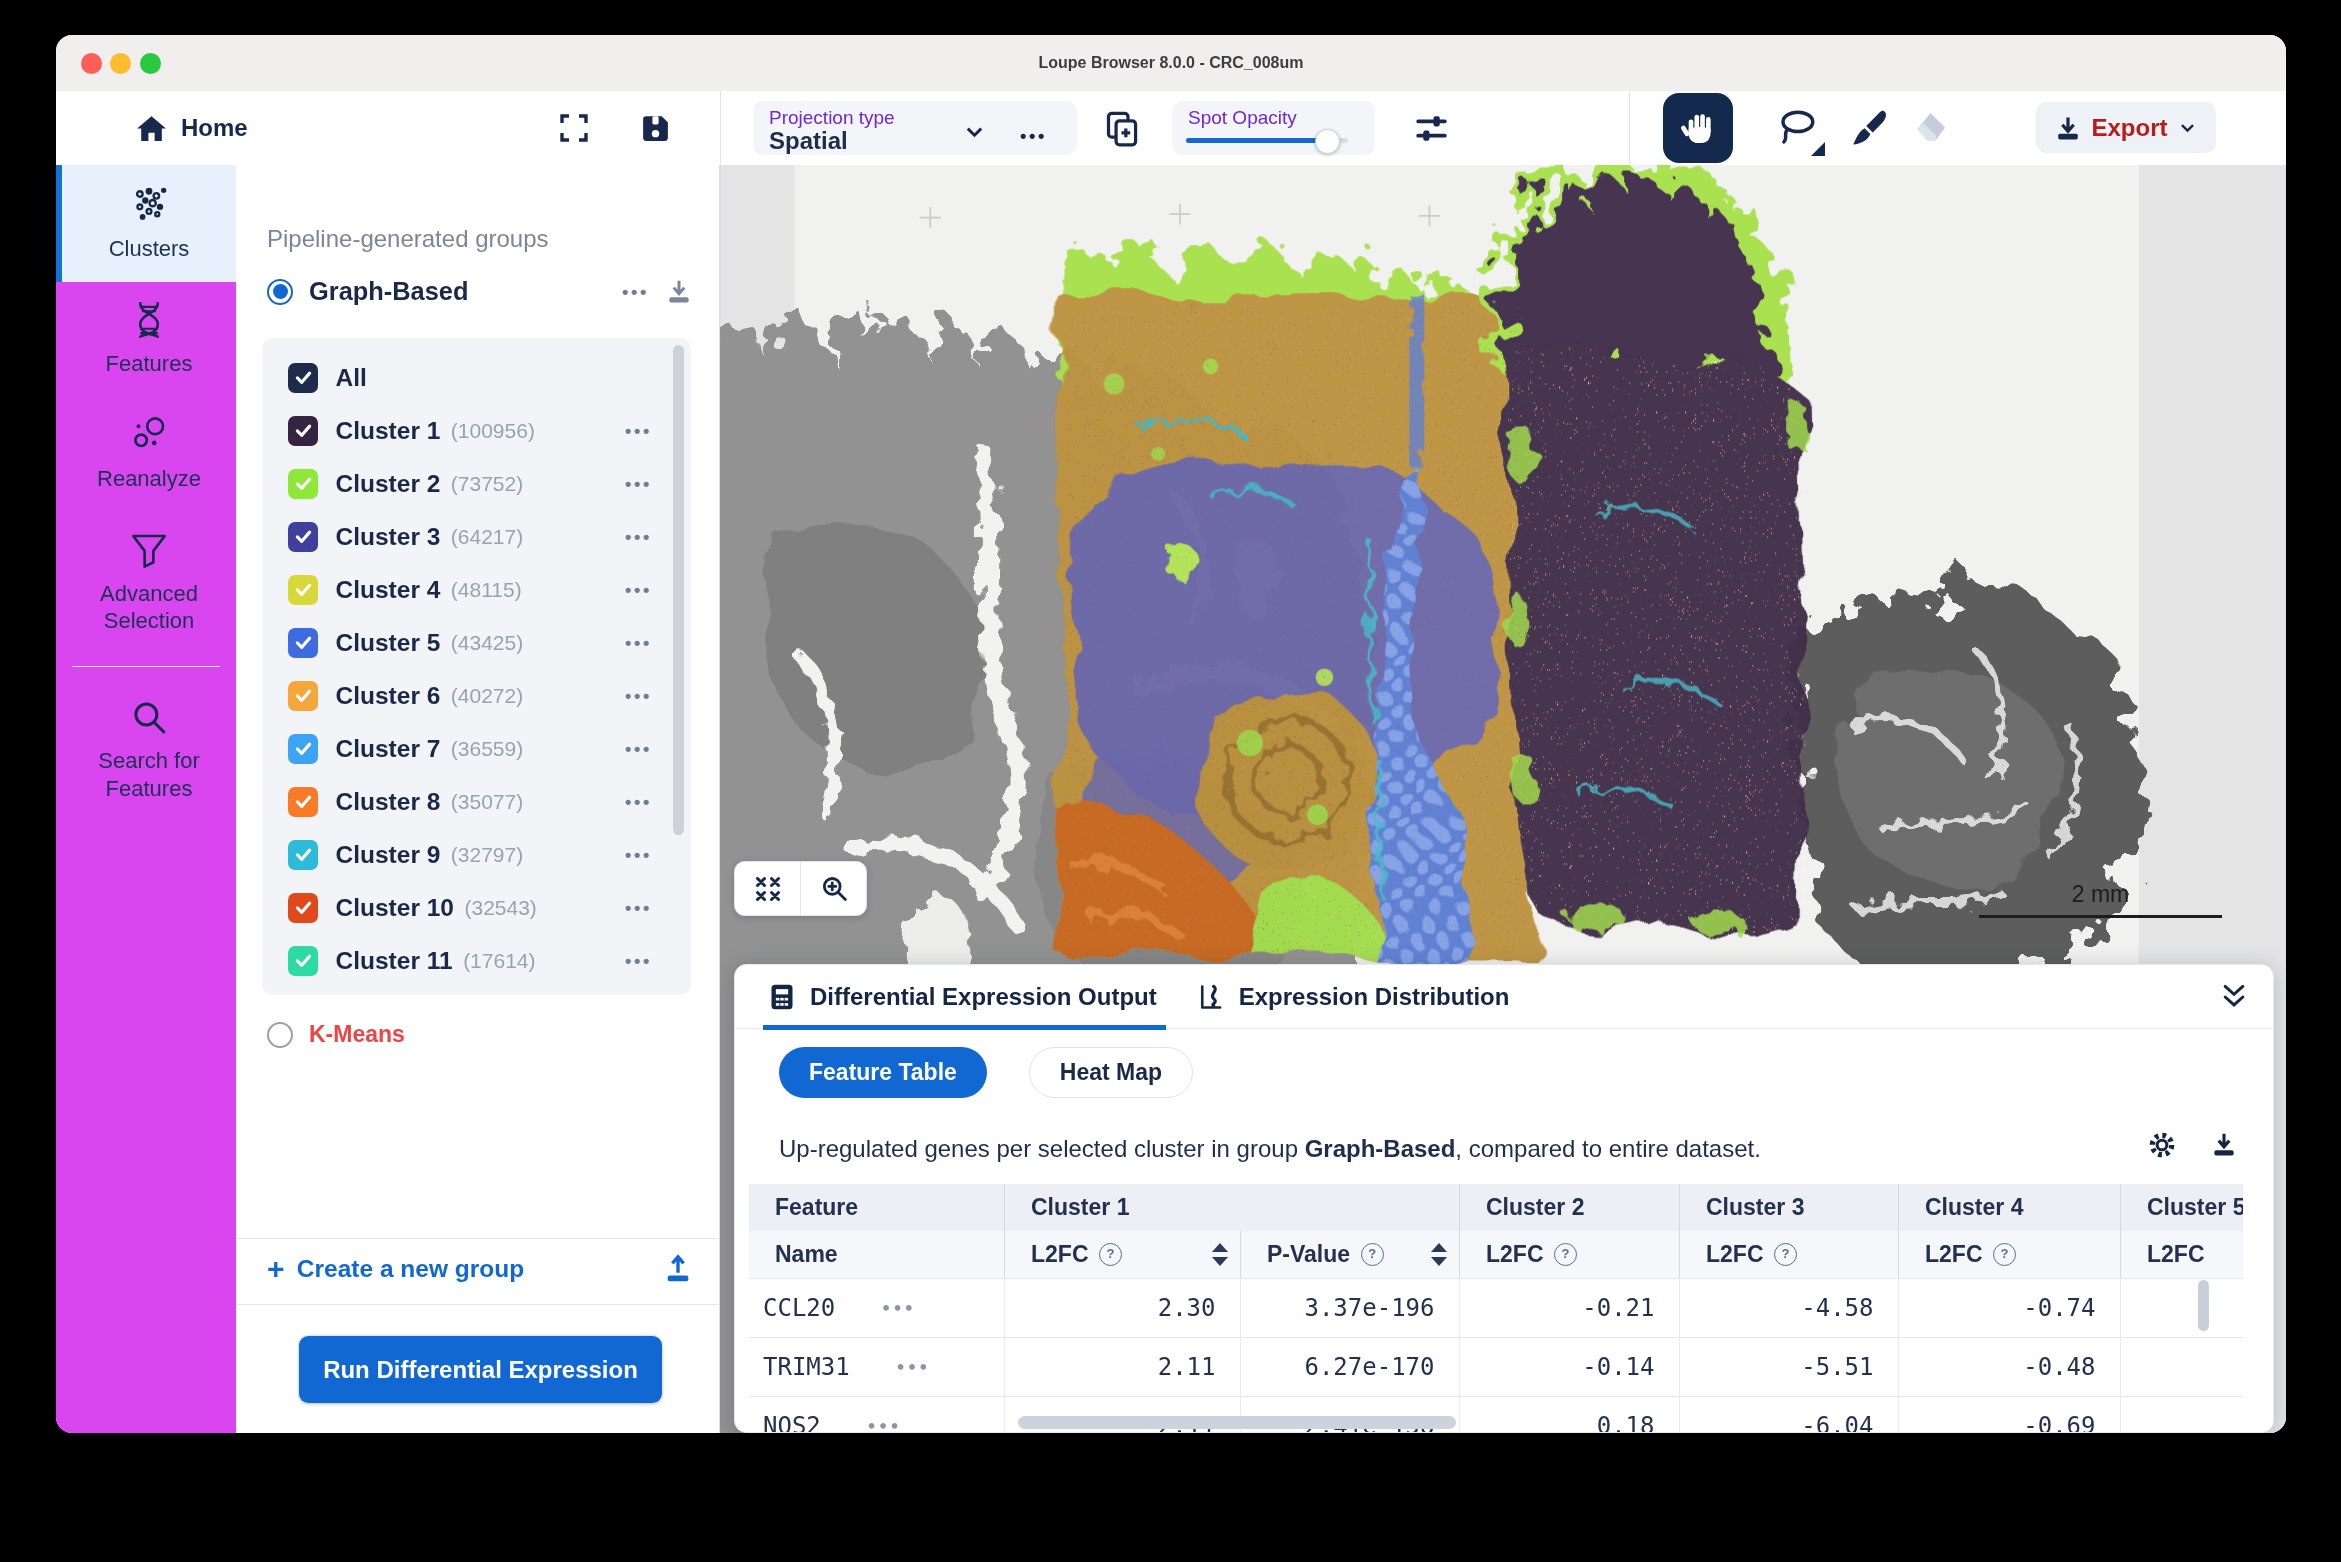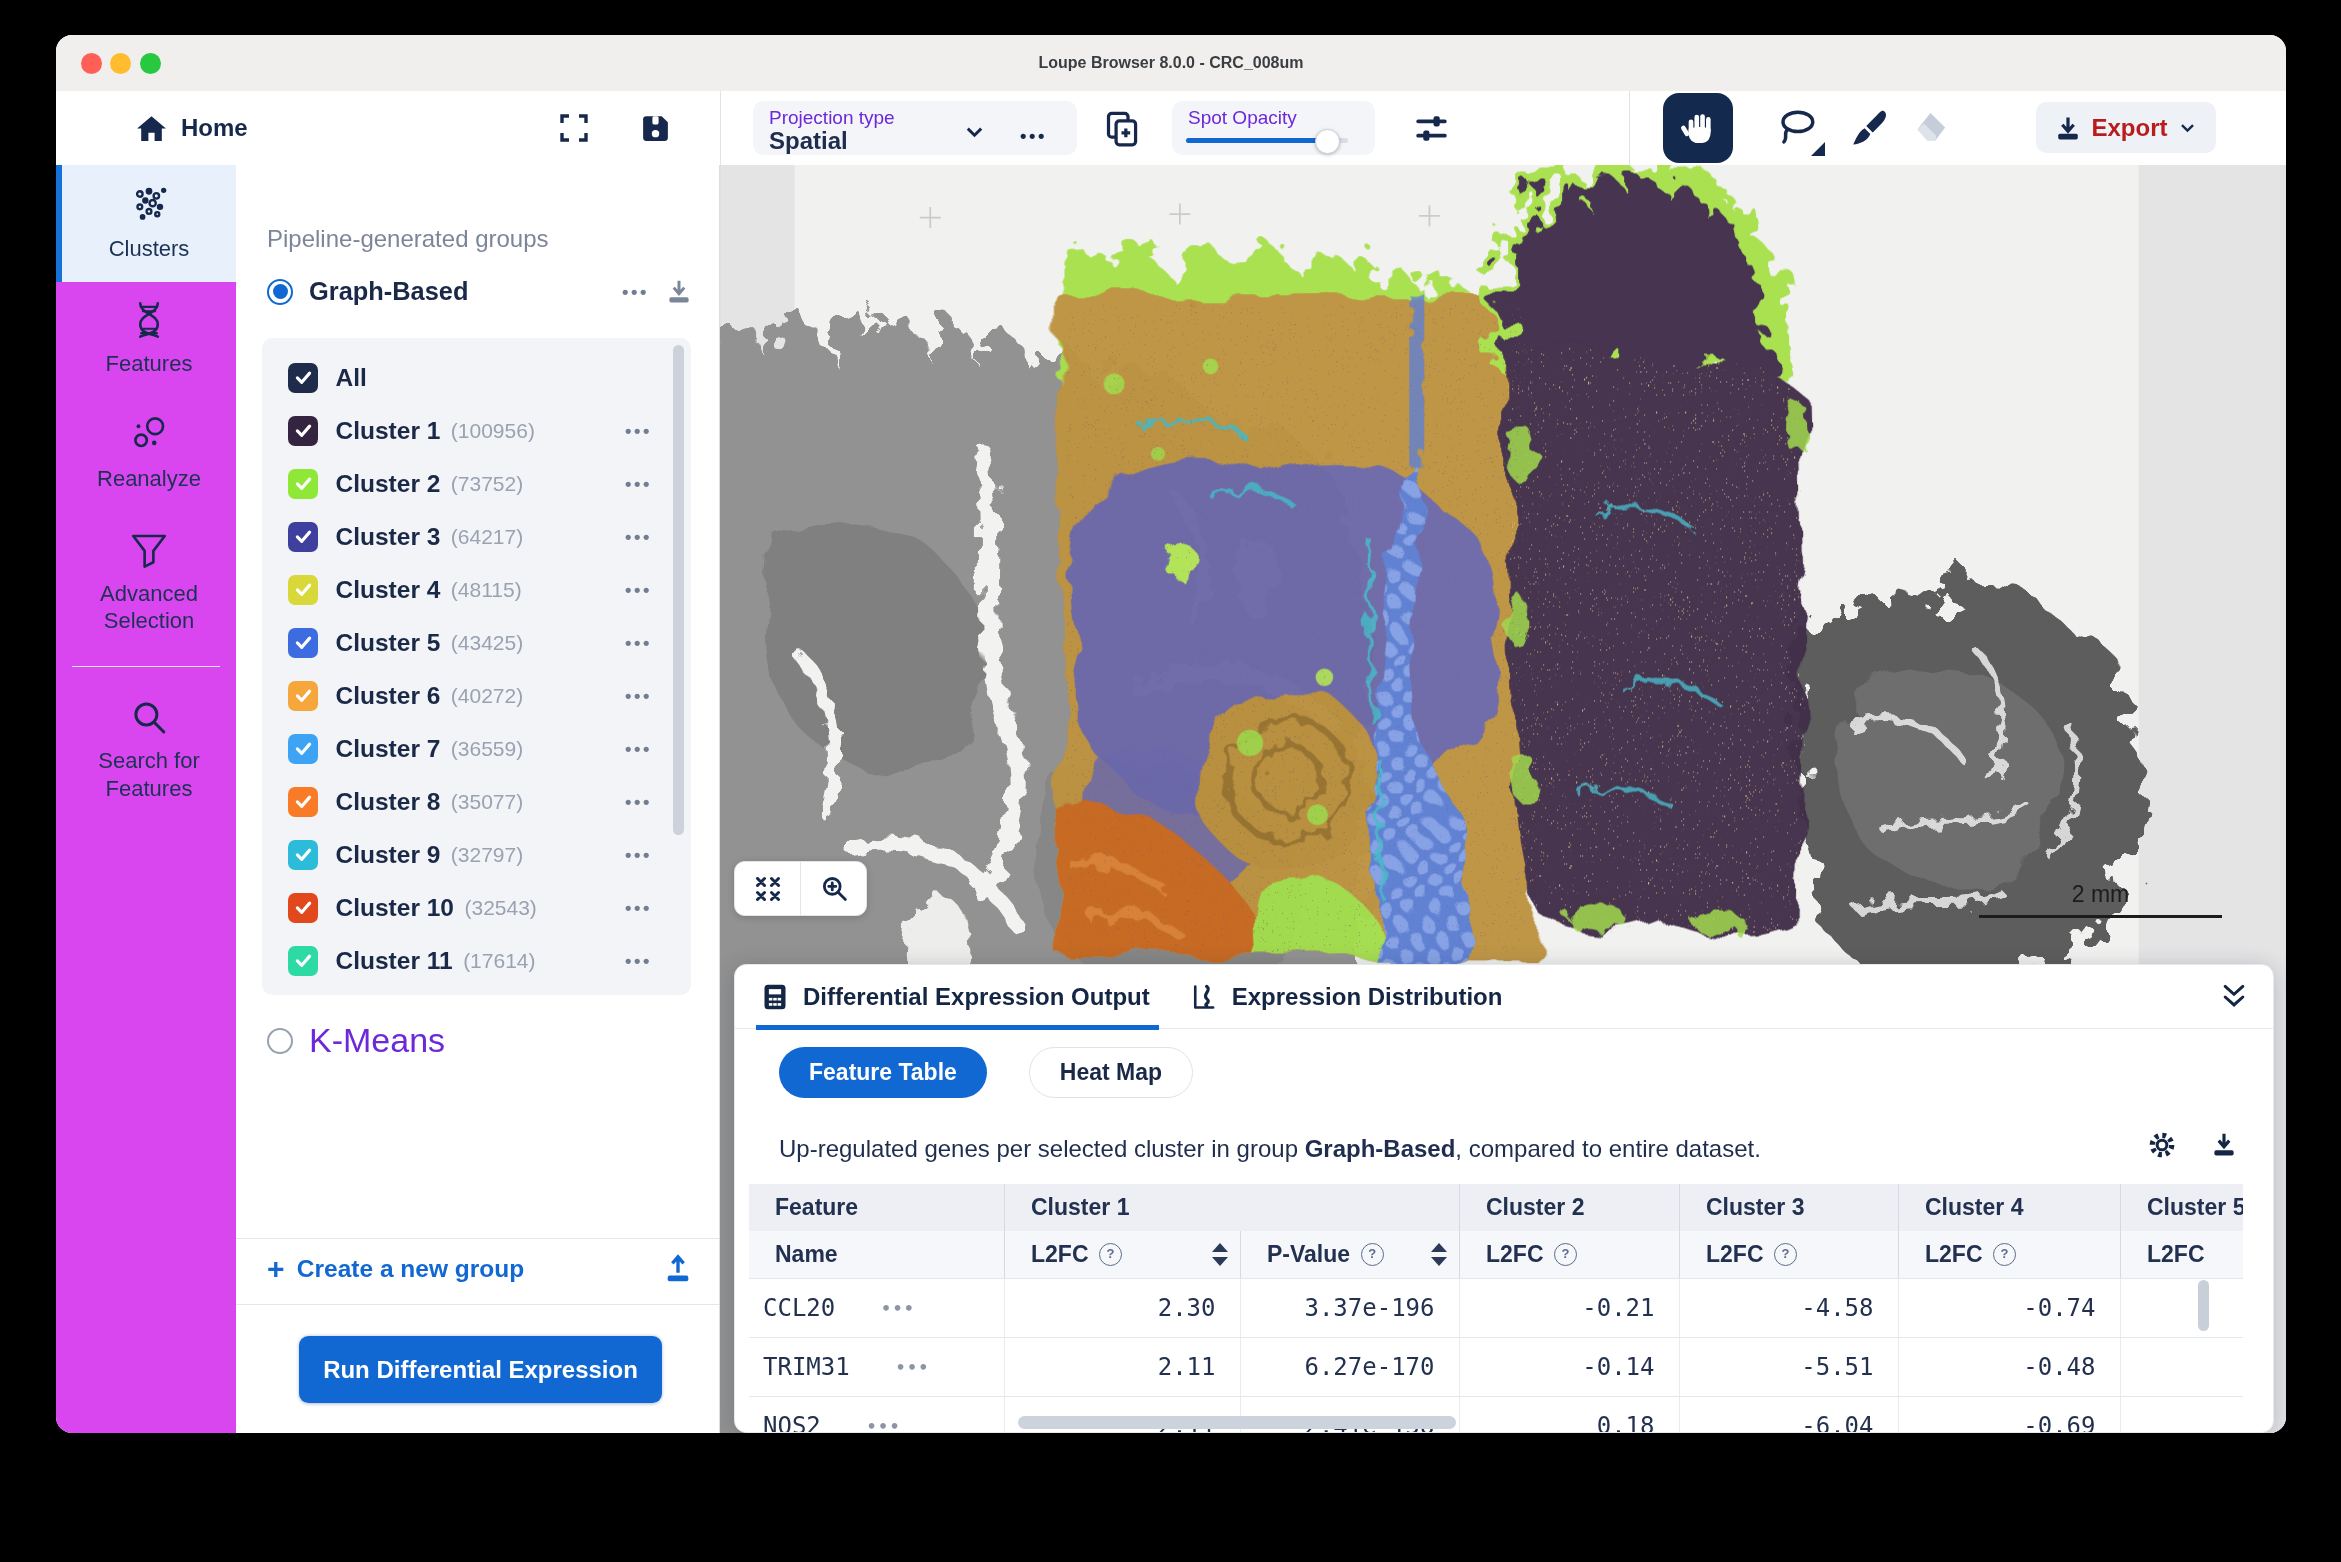--- a/index.html
+++ b/index.html
@@ -43,36 +43,36 @@
   .radio.off{border-color:#98a1b0}.radio.off::after{display:none}
   .dots{color:#717d92;font-size:18.4px;letter-spacing:2.6px;font-weight:700;cursor:pointer;white-space:nowrap}
   .cbox{position:absolute;left:26px;top:173px;width:429px;height:657px;background:#f3f4f7;border-radius:10.5px;padding-top:13px;box-sizing:border-box}
   .crow{display:flex;align-items:center;height:53px;padding:0 40px 0 26px;position:relative;cursor:pointer}
   .cbx{width:30px;height:30px;border-radius:7px;flex:0 0 auto;display:flex;align-items:center;justify-content:center}
   .crow .lbl{margin-left:17.5px;font-size:24.5px;font-weight:600;color:#1a2947}
   .crow .cnt{margin-left:10.5px;font-size:21px;color:#9aa2b1}
   .crow .dots{position:absolute;right:39px}
   .cscroll{position:absolute;right:7px;top:7px;width:11.4px;height:490px;background:#ccd1da;border-radius:6.1px}
   .kmeans{position:absolute;left:31px;top:856px;display:flex;align-items:center;gap:16px}
-  .kmeans .lbl{font-size:34px;font-weight:400;color:#6d28d9}
+  .kmeans .lbl{font-size:23px;font-weight:700;color:#ef4444}
   .ghr{position:absolute;left:0;right:0;height:0.9px;background:#e4e6ea}
   .creategrp{position:absolute;left:31px;top:1089px;right:26px;display:flex;align-items:center;gap:12.3px;cursor:pointer}
   .creategrp .plus{font-size:30px;font-weight:700;color:#1268d2;line-height:1}
   .creategrp .lbl{font-size:24.5px;font-weight:700;color:#1268d2}
   .runbtn{position:absolute;left:63px;top:1171px;width:363px;height:67px;background:#1268d2;border:none;border-radius:9.6px;color:#fff;font-size:24px;font-weight:700;font-family:"Liberation Sans",sans-serif;cursor:pointer;box-shadow:0 0.9px 3.5px rgba(20,60,140,.35)}
   
   .viewer{position:absolute;left:664px;top:130px;width:1566px;bottom:0;background:#c4b5fd;overflow:hidden}
   .zoomctl{position:absolute;left:14px;top:696px;width:131px;height:53px;background:#fff;border-radius:10.5px;border:0.9px solid #e2e5ea;box-shadow:0 1.8px 7px rgba(0,0,0,.15);display:flex}
   .zoomctl .zbtn{width:66px;display:flex;align-items:center;justify-content:center;cursor:pointer}
   .zoomctl .zbtn + .zbtn{border-left:0.9px solid #e2e5ea}
   .scaleline{position:absolute;left:1259px;top:750px;width:243px;height:2.6px;background:#1c1c1c}
   .scalelabel{position:absolute;left:1259px;top:716px;width:243px;text-align:center;font-size:23px;color:#1c1c1c}
   
   .depanel{position:absolute;left:14px;top:799px;width:1540px;height:469px;background:#fff;border-radius:12.3px;border:0.9px solid #e6e8ec;box-shadow:0 3.5px 21px rgba(25,35,60,.22);box-sizing:border-box;overflow:hidden}
-  .dehead{position:absolute;left:0;right:0;top:0;height:63px;border-bottom:1.8px solid #e8eaee;display:flex;align-items:center;padding:0 26px;gap:42px}
+  .dehead{position:absolute;left:0;right:0;top:0;height:63px;border-bottom:1.8px solid #e8eaee;display:flex;align-items:center;padding:0 33px;gap:42px}
   .detab{position:relative;height:100%;display:flex;align-items:center;gap:14px;cursor:pointer}
   .detab .lbl{font-size:24px;font-weight:700;color:#142643;white-space:nowrap}
   .detab.active::after{content:"";position:absolute;left:-5.3px;right:-8.8px;bottom:-1.8px;height:4.4px;background:#1268d2}
   .collapse{position:absolute;right:24.5px;top:16px;cursor:pointer}
   .pillrow{position:absolute;left:44px;top:82px;display:flex;gap:42px}
   .pill{height:51px;border-radius:25.4px;display:flex;align-items:center;padding:0 30px;font-size:23px;cursor:pointer;box-sizing:border-box}
   .pill.active{background:#1268d2;color:#fff;font-weight:700}
   .pill.ghost{border:1.8px solid #dfe3e9;color:#1a2947;font-weight:600;background:#fff}
   .caption{position:absolute;left:44px;top:170px;font-size:24px;color:#1f2d4e}
   .caption b{font-weight:700}

